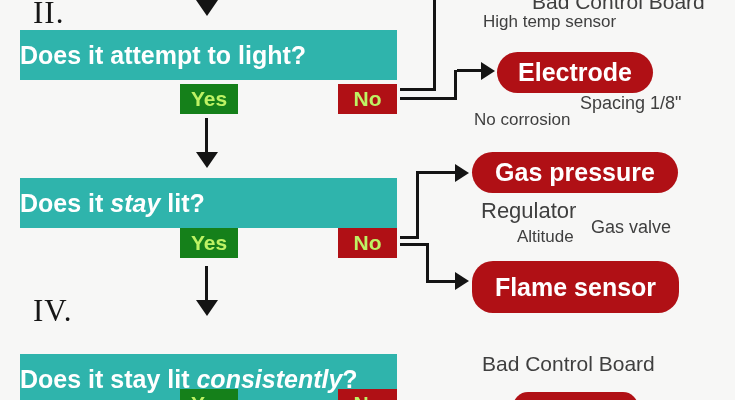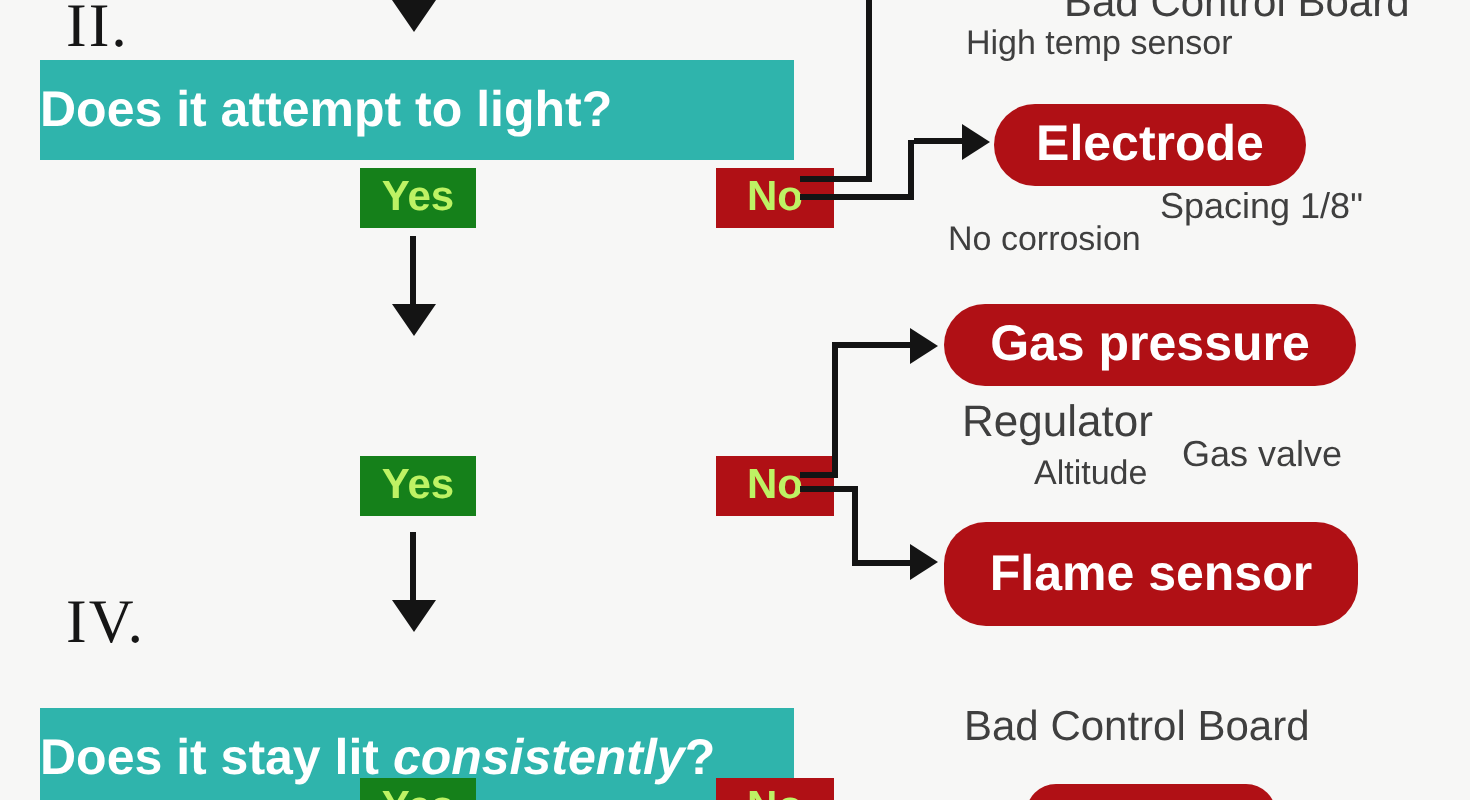--- a/index.html
+++ b/index.html
@@ -25,21 +25,21 @@
     color:#ffffff;font-weight:bold;font-size:25px;
     white-space:nowrap;
   }
   .qtext .it{font-style:italic;}
   .chip{
     width:58px;height:30px;
     display:flex;align-items:center;justify-content:center;
     color:#bef264;font-weight:bold;font-size:21px;
   }
   .chip.yes{left:180px;background:#15801a;}
-  .chip.no{left:338px;width:59px;background:#b01015;margin-left:20px;}
+  .chip.no{left:338px;width:59px;background:#b01015;}
   .pill{
     background:#b01015;border-radius:21px;
     display:flex;align-items:center;justify-content:center;
     color:#ffffff;font-weight:bold;font-size:25px;
     white-space:nowrap;
   }
   .line{background:#141414;}
   .note{color:#3f3f3f;white-space:nowrap;line-height:1.15;}
   
   .head-down{width:0;height:0;border-left:11px solid transparent;border-right:11px solid transparent;border-top:16px solid #141414;}
@@ -70,20 +70,23 @@
 
   <div class="abs line" style="left:400px;top:97px;width:57px;height:3px;"></div>
   <div class="abs line" style="left:454px;top:70px;width:3px;height:30px;"></div>
   <div class="abs line" style="left:457px;top:69px;width:25px;height:3px;"></div>
   <div class="abs head-right" style="left:481px;top:62px;"></div>
 
   <div class="abs line" style="left:205px;top:118px;width:3px;height:36px;"></div>
   <div class="abs head-down" style="left:196px;top:152px;"></div>
 
 
+  <div class="abs banner" style="top:178px;">
+    <span class="qtext"><span>Does it </span><span class="it">stay</span><span> lit?</span></span>
+  </div>
 
   <div class="abs chip yes" style="top:228px;">
     <span>Yes</span>
   </div>
   <div class="abs chip no" style="top:228px;">
     <span>No</span>
   </div>
 
   <div class="abs line" style="left:400px;top:236px;width:19px;height:3px;"></div>
   <div class="abs line" style="left:416px;top:171px;width:3px;height:68px;"></div>

